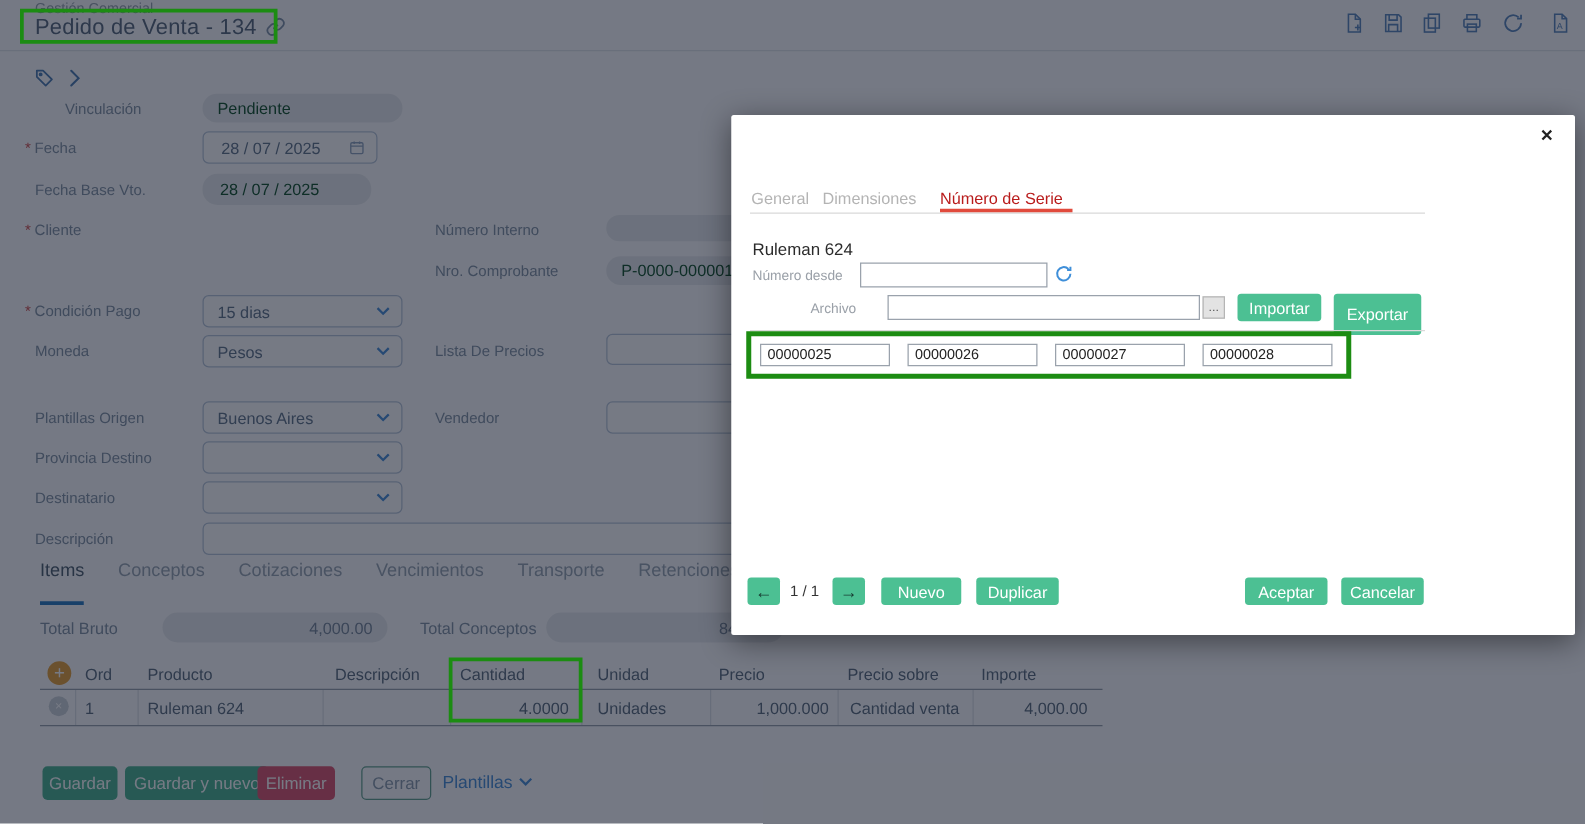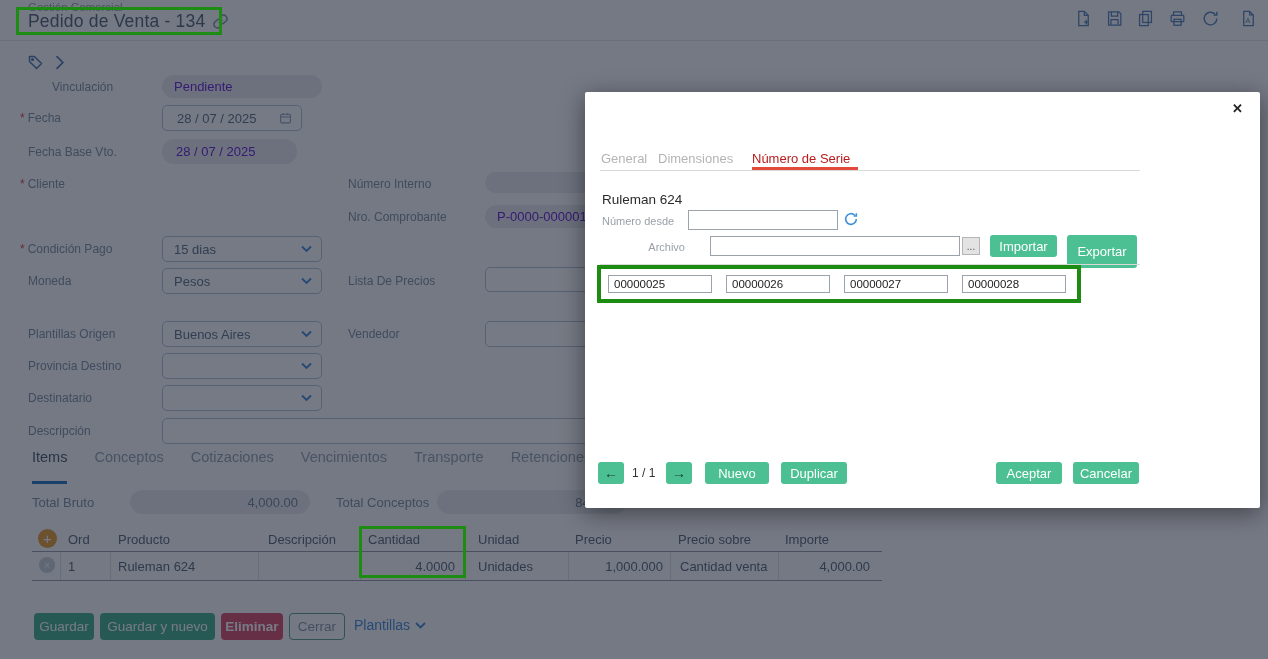--- a/index.html
+++ b/index.html
@@ -10,21 +10,21 @@
   
   .abs { position:absolute; }
   .breadcrumb { left:28px; top:1px; font-size:11.5px; color:#97a2b0; }
   .page-title { left:28px; top:11px; font-size:17.5px; color:#596a7e; letter-spacing:.2px; display:flex; align-items:center; gap:7px; }
   .hdr-divider { left:0; right:0; top:40px; height:1px; background:#e2e5ea; }
   .toolbar-icon { top:9px; width:19px; height:19px; color:#5b87bd; cursor:pointer; }
   .quick-icon { color:#4e7db3; }
 
   .lbl { font-size:12px; color:#8494a6; white-space:nowrap; }
   .req { color:#cf5050; margin-right:3px; }
-  .pill { background:#e9ebef; border-radius:12px; color:#6d28d9; font-size:13px; display:flex; align-items:center; padding:0 12px; }
+  .pill { background:#e9ebef; border-radius:12px; color:#14532d; font-size:13px; display:flex; align-items:center; padding:0 12px; }
   .ctl { border:1px solid #b9c7da; border-radius:5px; background:#fff; color:#63768c; font-size:13px; display:flex; align-items:center; padding:0 11px; }
   .ctl .chev { position:absolute; right:9px; top:50%; transform:translateY(-50%); }
   input.txt { border:1px solid #b9c7da; border-radius:5px; background:#fff; color:#63768c; font-size:13px; padding:0 10px; outline:none; }
 
   .tabs { left:32px; top:449px; display:flex; gap:27px; font-size:14.5px; color:#9aa6b4; }
   .tab { padding-bottom:16px; cursor:pointer; }
   .tab.active { color:#4f6070; border-bottom:3px solid #2b7cc2; }
 
   .total-pill { background:#e9ebef; border-radius:12px; color:#79889b; font-size:13px; display:flex; align-items:center; justify-content:flex-end; padding:0 12px; }
 
@@ -264,21 +264,21 @@
   <div class="abs td" style="left:268px;"></div>
   <div class="abs td tnum" style="left:360px; width:95px;">4.0000</div>
   <div class="abs td" style="left:478px;">Unidades</div>
   <div class="abs td tnum" style="left:568px; width:95px;">1,000.000</div>
   <div class="abs td" style="left:680px;">Cantidad venta</div>
   <div class="abs td tnum" style="left:778px; width:92px;">4,000.00</div>
   <div class="abs tline" style="top:580px;"></div>
 
   <button class="abs pgbtn pg-green" style="left:34px; top:613px; width:60px; height:27px;">Guardar</button>
   <button class="abs pgbtn pg-green" style="left:100px; top:613px; width:115px; height:27px;">Guardar y nuevo</button>
-  <button class="abs pgbtn pg-red" style="left:221px; top:613px; width:62px; height:27px;font-weight:bold;">Eliminar</button>
+  <button class="abs pgbtn pg-red" style="left:206px; top:613px; width:62px; height:27px;">Eliminar</button>
   <button class="abs pgbtn pg-outline" style="left:289px; top:613px; width:56px; height:27px;">Cerrar</button>
   <div class="abs link-btn" style="left:354px; top:617px;">
     <span>Plantillas</span>
     <span>
         <svg width="11" height="7" viewBox="0 0 11 7" fill="none" stroke="#4a90d9" stroke-width="1.8">
           <path d="M1 1l4.5 4.5L10 1"></path>
         </svg>
       </span>
   </div>
 

